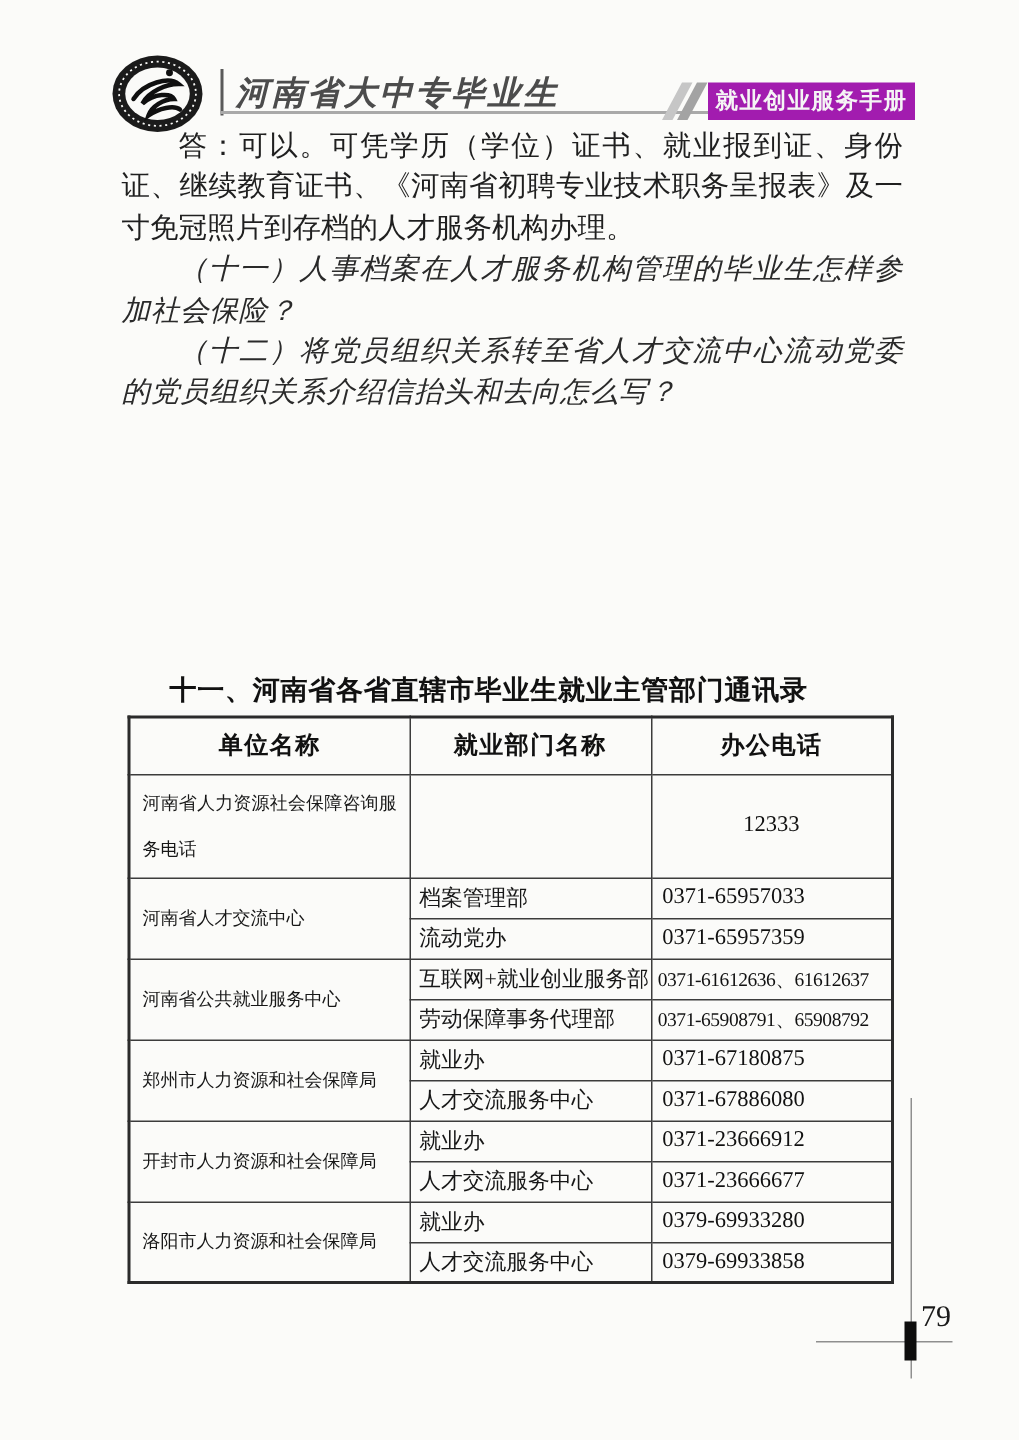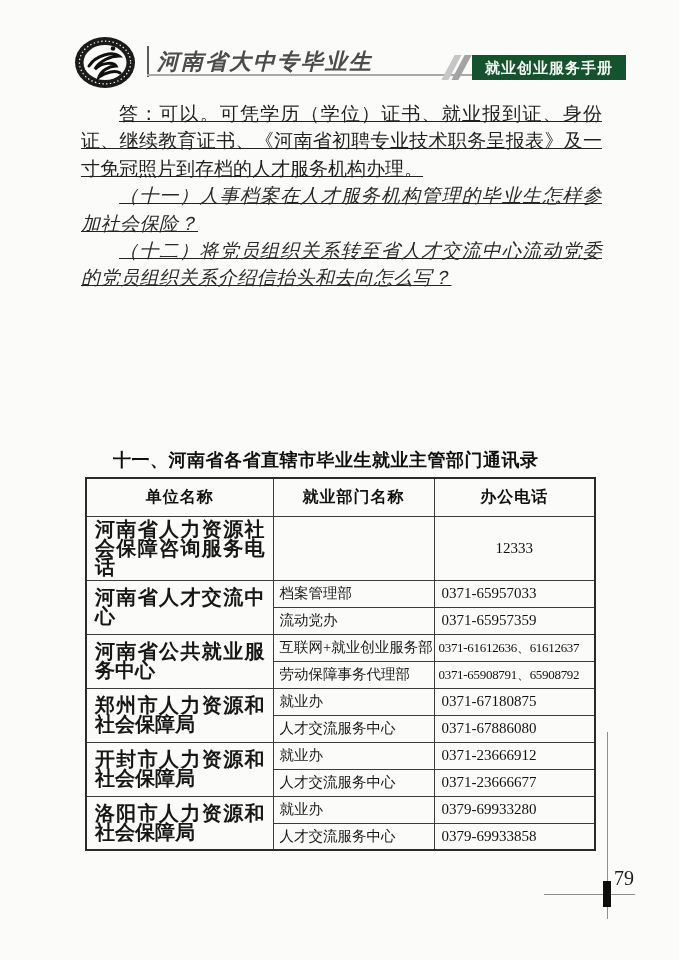--- a/index.html
+++ b/index.html
@@ -17,27 +17,27 @@
     position:absolute; left:157px; top:47px; width:260px;
     font-family:"Liberation Serif", serif; font-size:22px; font-weight:bold; font-style:italic;
     color:#4c4c4c; letter-spacing:2px; white-space:nowrap;
   }
   .header-rule { position:absolute; left:147px; top:74px; width:325px; height:2px; background:#a9a9a9; }
   .badge-wrap { position:absolute; left:448px; top:55px; display:flex; align-items:center; }
   .slash { width:7px; height:25px; margin-right:3px; transform:skewX(-28deg); }
   .slash1 { background:#c6c6c6; }
   .slash2 { background:#a3a3a3; }
   .badge {
-    width:154px; height:25px; margin-left:4px; background:#14532d;
+    width:138px; height:25px; margin-left:4px; background:#a21caf;
     color:#f5f5f5; font-family:"Liberation Sans", sans-serif; font-weight:bold;
     font-size:15px; line-height:25px; text-align:center; letter-spacing:1px;
   }
 
   
-  .content { position:absolute; left:81px; top:100px; width:521px;text-decoration:underline; }
+  .content { position:absolute; left:81px; top:84px; width:521px; }
   .content p {
     font-size:19px; line-height:27.4px; text-align:justify; text-indent:2em;
     color:#1f1f1f;
   }
   .content p.question { font-style:italic; letter-spacing:0.5px; color:#2a2a2a; }
 
   
   .table-title {
     position:absolute; left:85px; top:448px; width:509px;
     font-family:"Liberation Sans", sans-serif; font-weight:bold; font-size:18px;
@@ -46,21 +46,21 @@
   table.contacts {
     position:absolute; left:85px; top:477px; width:509px;
     border-collapse:collapse; table-layout:fixed;
     border:2px solid #2b2b2b;
   }
   table.contacts th, table.contacts td { border:1px solid #3c3c3c; overflow:hidden; }
   table.contacts th {
     height:38px; font-family:"Liberation Sans", sans-serif; font-weight:bold;
     font-size:16px; color:#111; text-align:center; letter-spacing:1px;
   }
-  td.unit  { font-size:20px; line-height:19px; padding:3px 8px; text-align:justify; vertical-align:middle; color:#171717;font-weight:bold;}
+  td.unit  { font-size:12px; line-height:31px; padding:3px 8px; text-align:justify; vertical-align:middle; color:#171717;}
   tr.tall td { height:52px; }
   tr.sub  td { height:27px; }
   td.dept  { font-size:14.5px; padding:0 6px; white-space:nowrap; color:#171717; }
   td.phone { font-size:15px; padding:0 7px; white-space:nowrap; color:#111; }
   td.phone.center { text-align:center; padding:12px; }
   td.phone.sm { font-size:13px; letter-spacing:-0.3px; padding:0 4px; }
 
   
   .vline { position:absolute; left:607px; top:732px; width:1px; height:187px; background:#8f8f8f; }
   .hline { position:absolute; left:544px; top:894px; width:91px; height:1px; background:#8f8f8f; }

